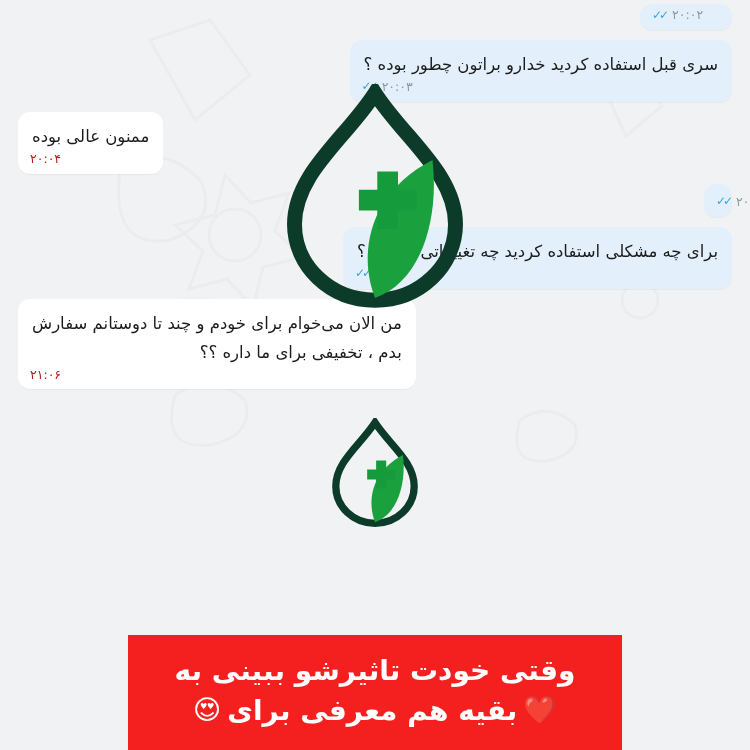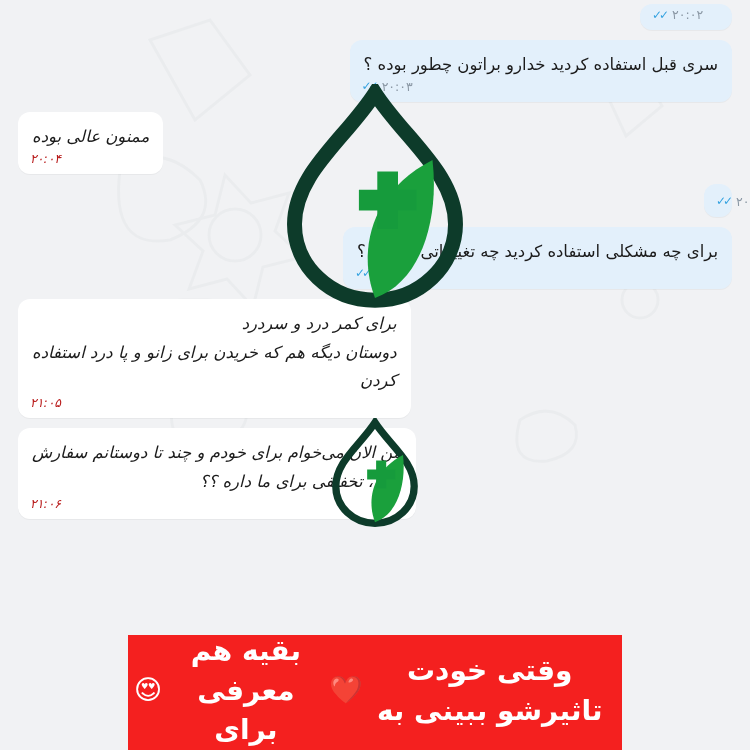--- a/index.html
+++ b/index.html
@@ -31,21 +31,21 @@
     inset: 0 0 115px 0;
     padding: 4px 18px 0 18px;
     box-sizing: border-box;
     display: flex;
     flex-direction: column;
     gap: 10px;
   }
 
   .row { display: flex; width: 100%; }
   .row.out { justify-content: flex-start; }   
-  .row.in  { justify-content: flex-end; font-style: italic; }
+  .row.in  { justify-content: flex-end; }
 
   .bubble {
     position: relative;
     max-width: 430px;
     border-radius: 12px;
     padding: 11px 14px 22px 14px;
     box-sizing: border-box;
     font-size: 16.5px;
     line-height: 1.75;
     color: #1b1b1b;
@@ -103,21 +103,21 @@
   
   .banner {
     position: absolute;
     left: 128px;
     right: 128px;
     bottom: 0;
     height: 115px;
     background: #f4201f;
     color: #ffffff;
     display: flex;
-    flex-direction: row;
+    flex-direction: column;
     align-items: center;
     justify-content: center;
     text-align: center;
     font-weight: bold;
     font-size: 28px;
     line-height: 1.42;
     padding: 4px 6px 8px 6px;
     box-sizing: border-box;
   }
   .banner .l2 { display: flex; align-items: center; gap: 6px; }
@@ -187,30 +187,20 @@
     <div class="row out">
       <div class="bubble out" style="max-width:420px">
         <span class="text">برای چه مشکلی استفاده کردید چه تغییراتی داشتید ؟</span>
         <span class="meta">
           <span class="ticks">✓✓</span>
           <span>۲۰:۰۶</span>
         </span>
       </div>
     </div>
 
-    <div class="row in">
-      <div class="bubble in" style="max-width:420px">
-        <span class="text">برای کمر درد و سردرد
-دوستان دیگه  هم  که خریدن   برای زانو و پا درد استفاده
-کردن</span>
-        <span class="meta">
-          <span>۲۱:۰۵</span>
-        </span>
-      </div>
-    </div>
 
     <div class="row in">
       <div class="bubble in" style="max-width:420px">
         <span class="text">من الان می‌خوام برای خودم و چند تا دوستانم سفارش
 بدم ، تخفیفی برای ما داره ؟؟</span>
         <span class="meta">
           <span>۲۱:۰۶</span>
         </span>
       </div>
     </div>

